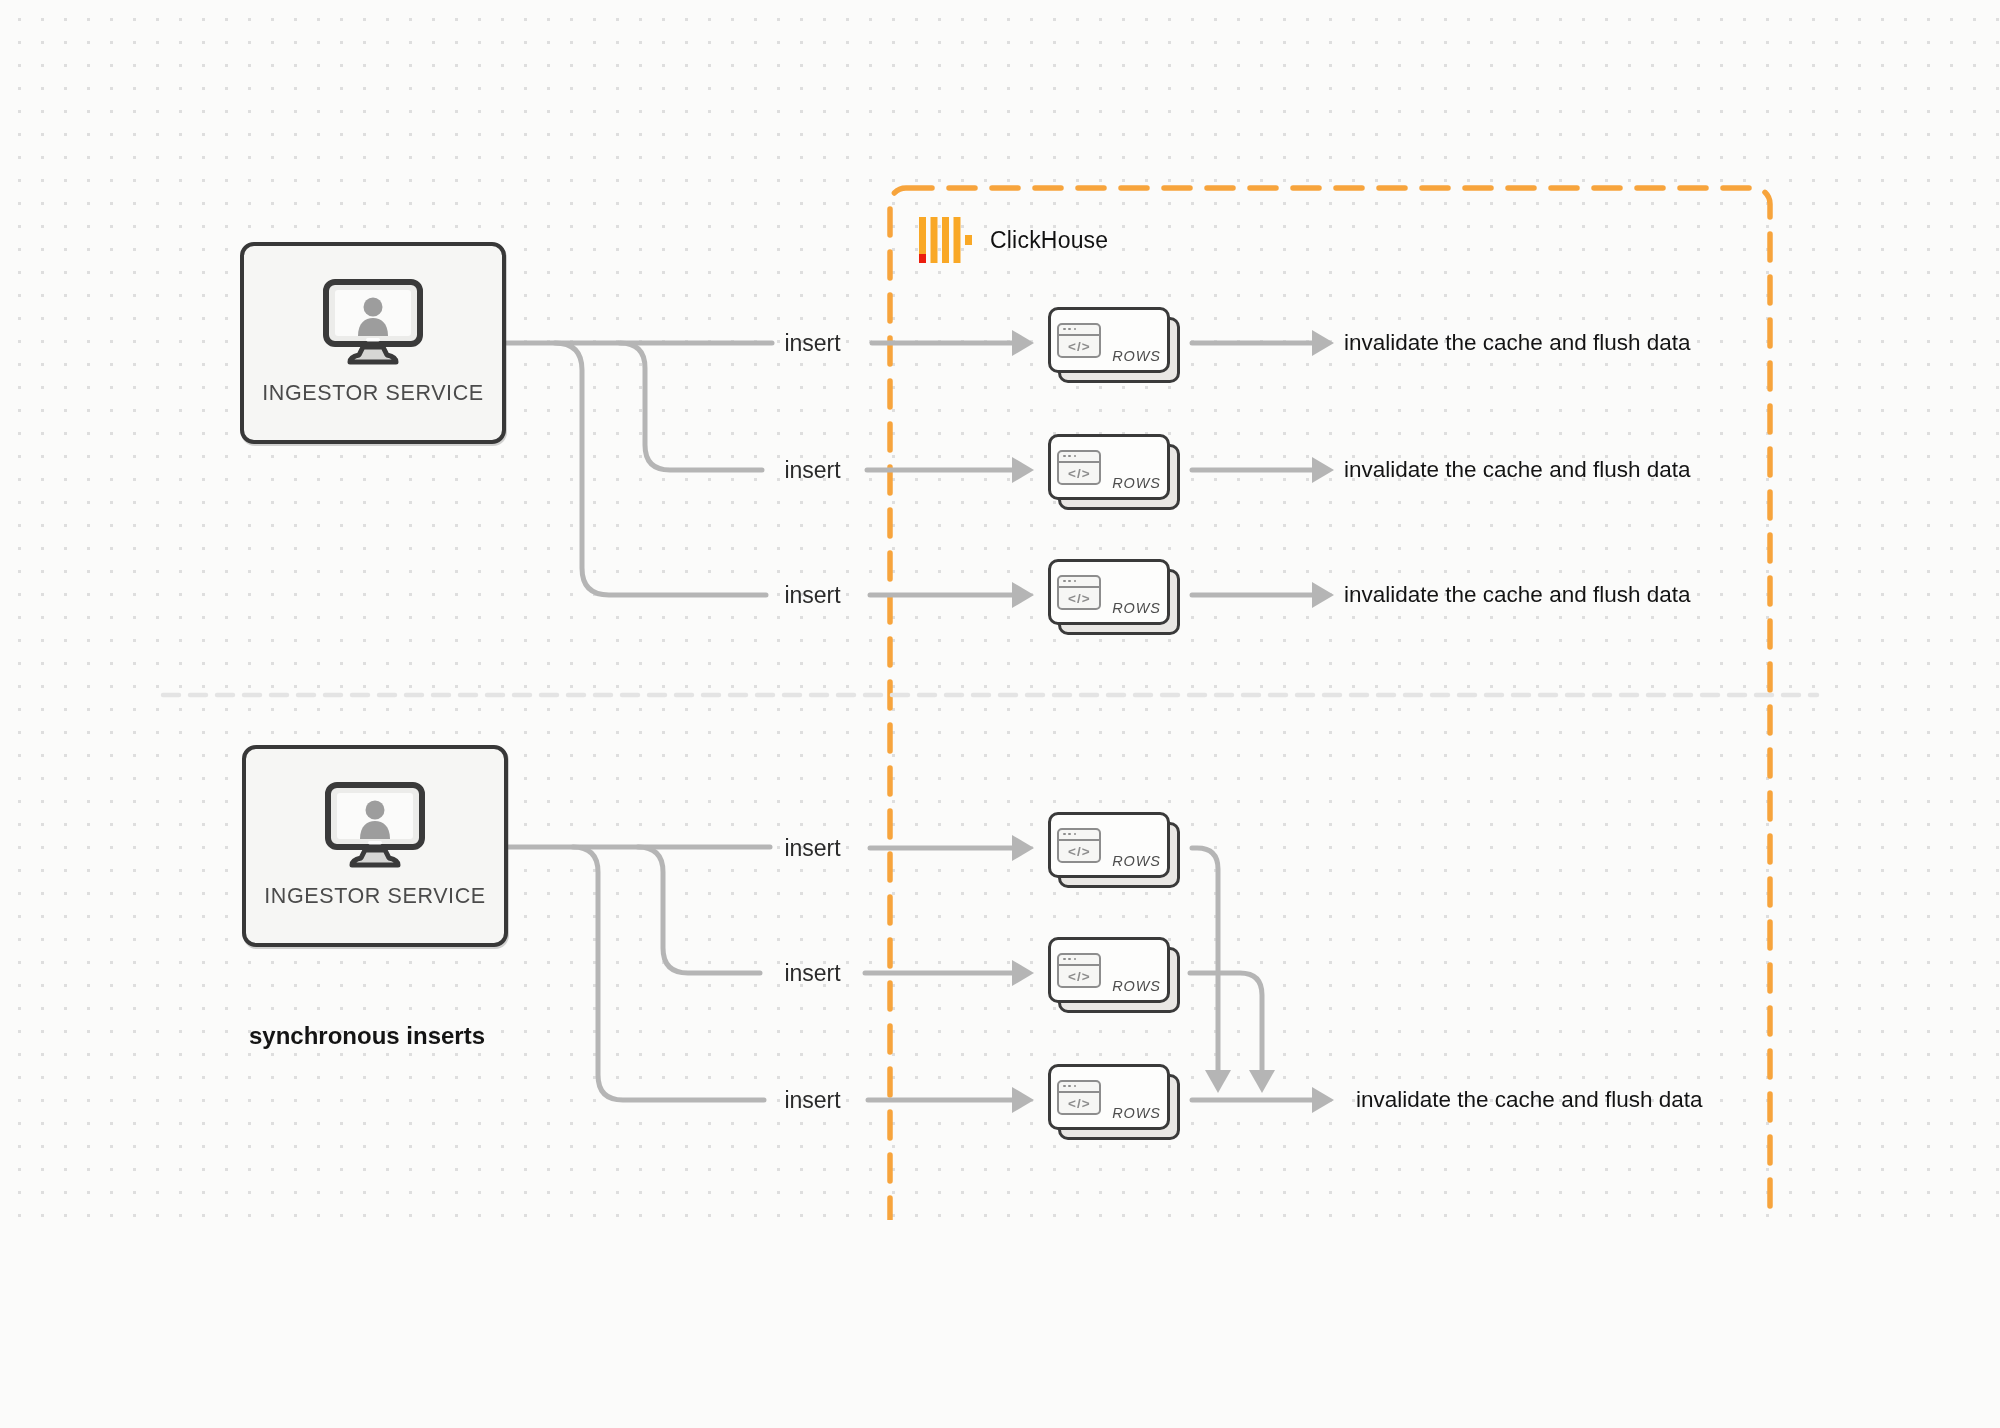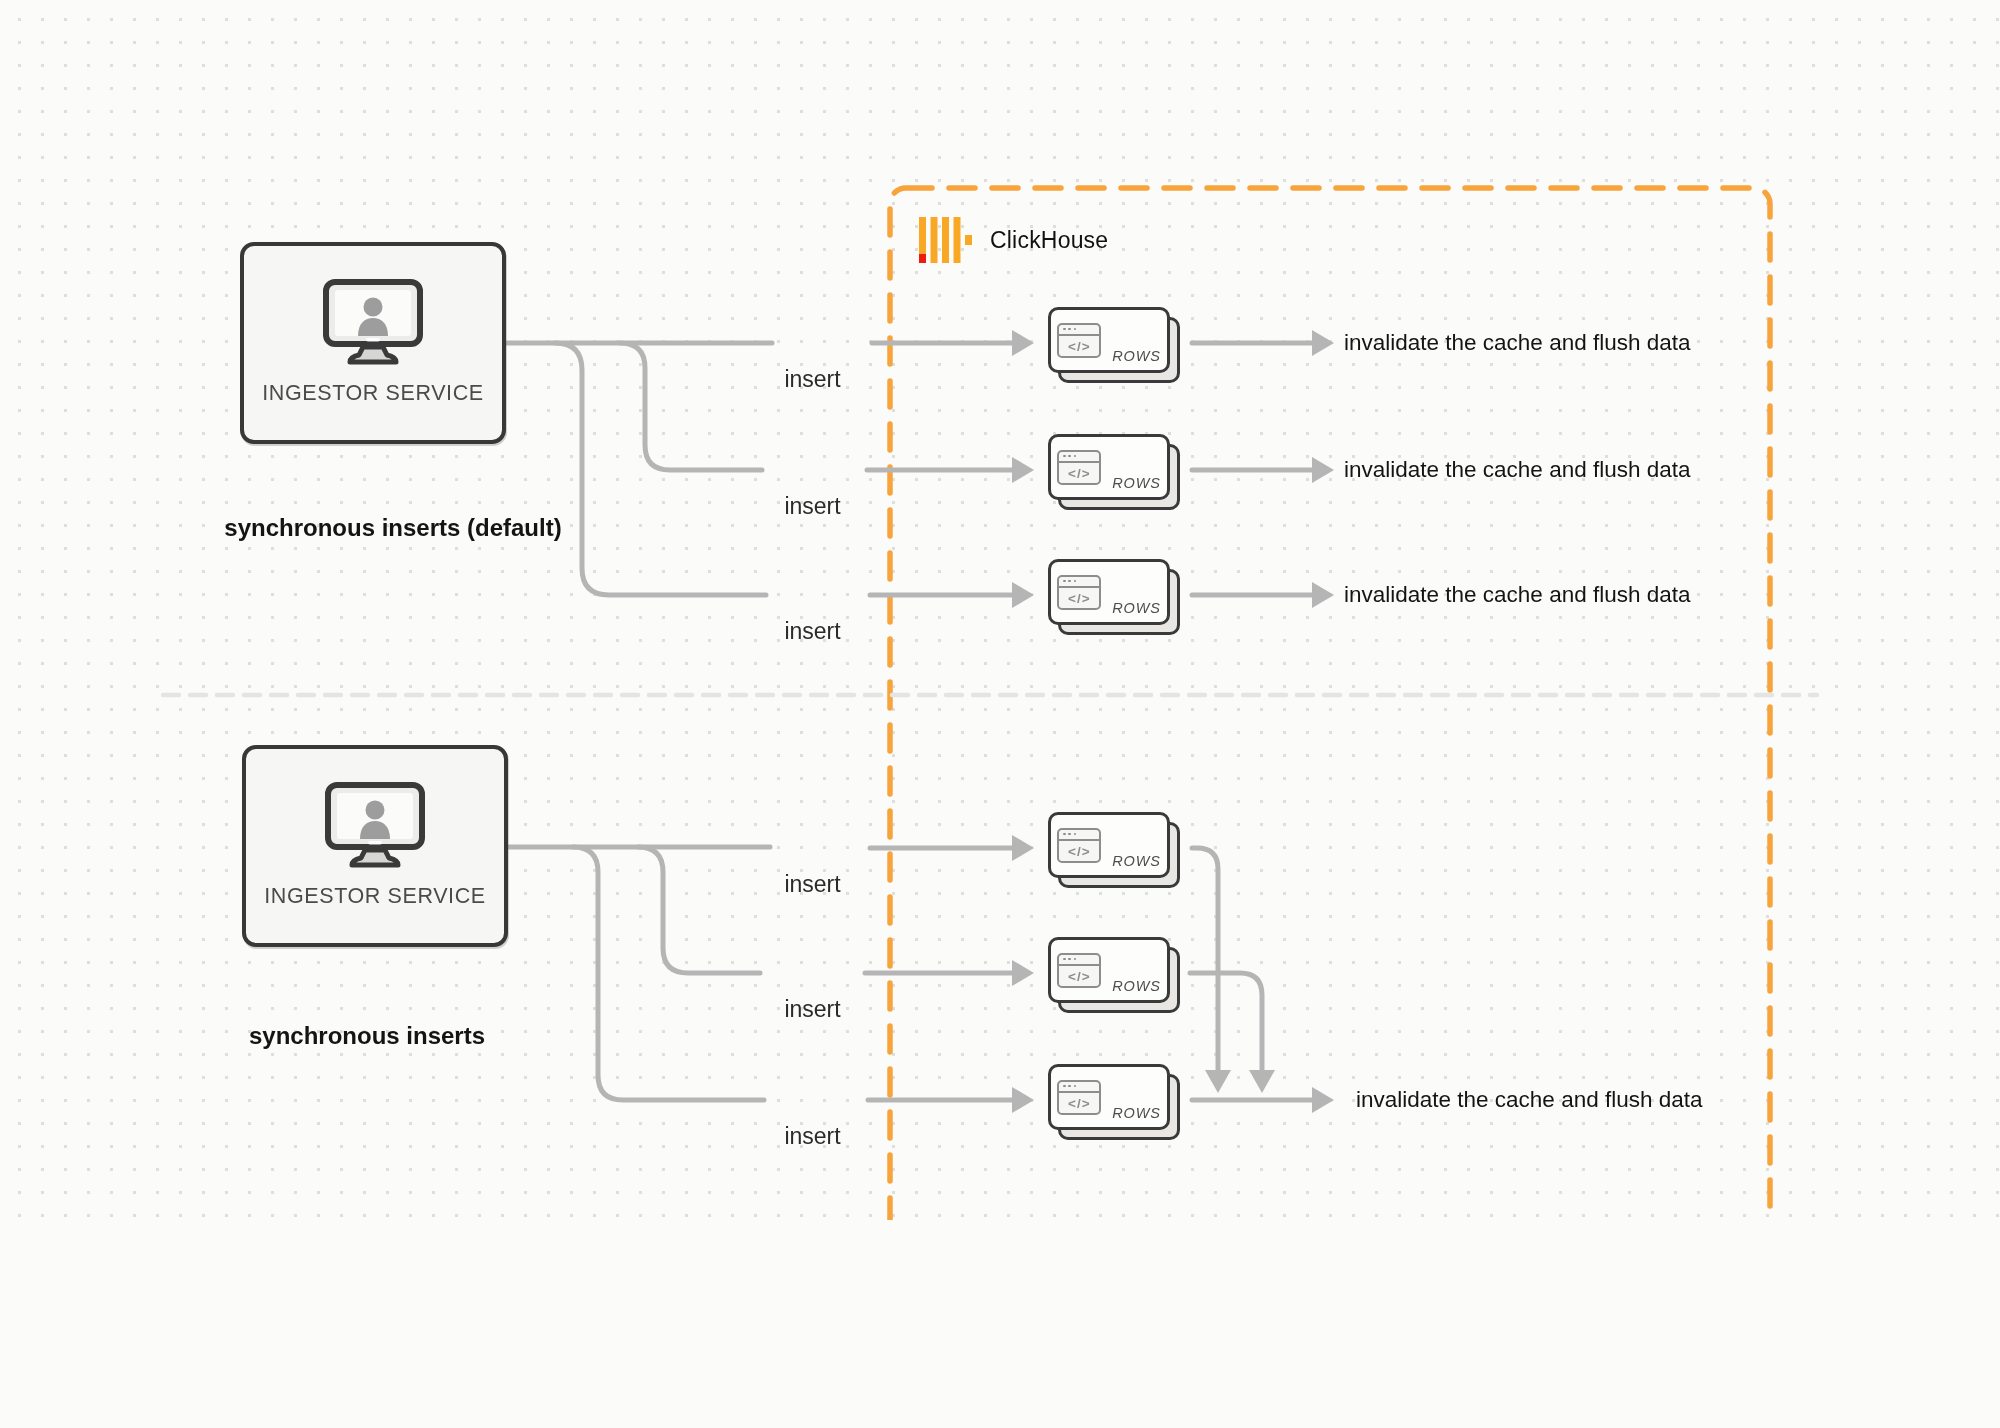--- a/index.html
+++ b/index.html
@@ -25,21 +25,21 @@
   }
   .service-box .monitor{position:absolute;left:50%;top:32px;transform:translateX(-50%);}
   .service-label{
     position:absolute;left:0;right:0;top:135px;text-align:center;
     font-size:21.5px;letter-spacing:.6px;color:#4b4b4b;
   }
   .caption{
     position:absolute;text-align:center;font-size:24px;font-weight:bold;color:#141414;
   }
   .insert-label{
-    position:absolute;width:115px;text-align:center;font-size:23px;color:#2b2b2b;line-height:32px;margin-top:36px;
+    position:absolute;width:115px;text-align:center;font-size:23px;color:#2b2b2b;line-height:32px;
   }
   .result-label{
     position:absolute;font-size:22.5px;color:#141414;line-height:32px;white-space:nowrap;
   }
 
   .rows-node{position:absolute;width:134px;height:78px;}
   .rows-back{
     position:absolute;left:10px;top:10px;width:122px;height:66px;box-sizing:border-box;
     background:#e9e7e4;border:3px solid #3a3a3a;border-radius:10px;
   }
@@ -135,21 +135,20 @@
       <rect x="4" y="4" width="94" height="62" rx="9" fill="#ececea" stroke="#3a3a3a" stroke-width="6"></rect>
       <rect x="13" y="12" width="76" height="46" rx="3" fill="#fbfbfa"></rect>
       <circle cx="51" cy="29" r="9.5" fill="#9d9d9d"></circle>
       <path d="M36,58 C36,45 43,40 51,40 C59,40 66,45 66,58 Z" fill="#9d9d9d"></path>
       <rect x="44" y="60" width="14" height="3.5" rx="1.7" fill="#ffffff" opacity="0.9"></rect>
       <path d="M41,69 L37,77 Q28,79 28,84 L74,84 Q74,79 65,77 L61,69 Z" fill="#d6d6d4" stroke="#3a3a3a" stroke-width="5" stroke-linejoin="round"></path>
     </svg>
     <div class="service-label">INGESTOR SERVICE</div>
   </div>
 
-  <div class="caption" style="left:183px;top:514px;width:420px;">synchronous inserts (default)</div>
 
   <div class="insert-label" style="left:755px;top:327px;">insert</div>
   <div class="insert-label" style="left:755px;top:454px;">insert</div>
   <div class="insert-label" style="left:755px;top:579px;">insert</div>
 
   <div class="rows-node" style="left:1048px;top:307px;">
     <div class="rows-back"></div>
     <div class="rows-front">
       <div class="browser">
         <div class="browser-bar">

